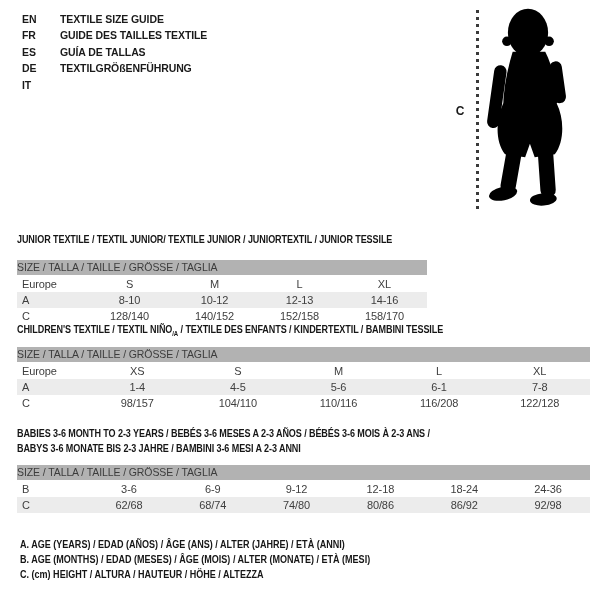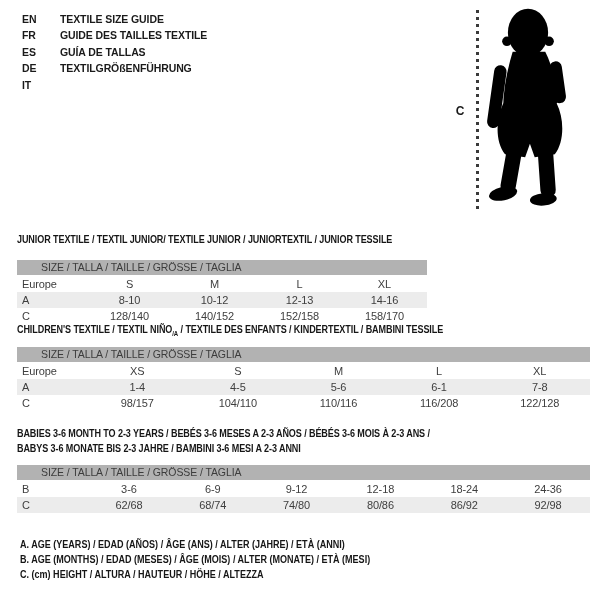--- a/index.html
+++ b/index.html
@@ -19,21 +19,21 @@
   .measure-label{position:absolute;left:0;top:104px;width:20px;text-align:center;
     font-weight:bold;font-size:12px;color:#1a1a1a;}
   .silhouette{position:absolute;left:32px;top:2px;}
   
   .section{position:absolute;left:17px;}
   .sec-title{position:absolute;left:0;font-weight:bold;font-size:10.5px;color:#161616;
     white-space:nowrap;letter-spacing:-0.1px;line-height:14px;
     transform:scaleX(0.86);transform-origin:0 0;}
   .sec-title sub{font-size:7px;}
   .band{position:absolute;left:0;background:#b2b2b2;height:15px;line-height:15px;
-    padding-left:24px;font-size:10.5px;color:#3c3c3c;letter-spacing:-0.1px;
+    padding-left:0;font-size:10.5px;color:#3c3c3c;letter-spacing:-0.1px;
     box-sizing:border-box;white-space:nowrap;}
   table.size-table{position:absolute;left:0;border-collapse:collapse;table-layout:fixed;}
   .size-table td{height:16px;padding:0;font-size:11px;text-align:center;
     letter-spacing:-0.1px;color:#3e3e3e;overflow:hidden;white-space:nowrap;}
   .size-table td.lbl{text-align:left;padding-left:5px;}
   tr.r-alt{background:#ececec;}
   col.c-label{width:70px;}
   
   .notes{position:absolute;left:20px;top:537px;}
   .note-line{font-weight:bold;font-size:10.5px;line-height:15.2px;color:#161616;

